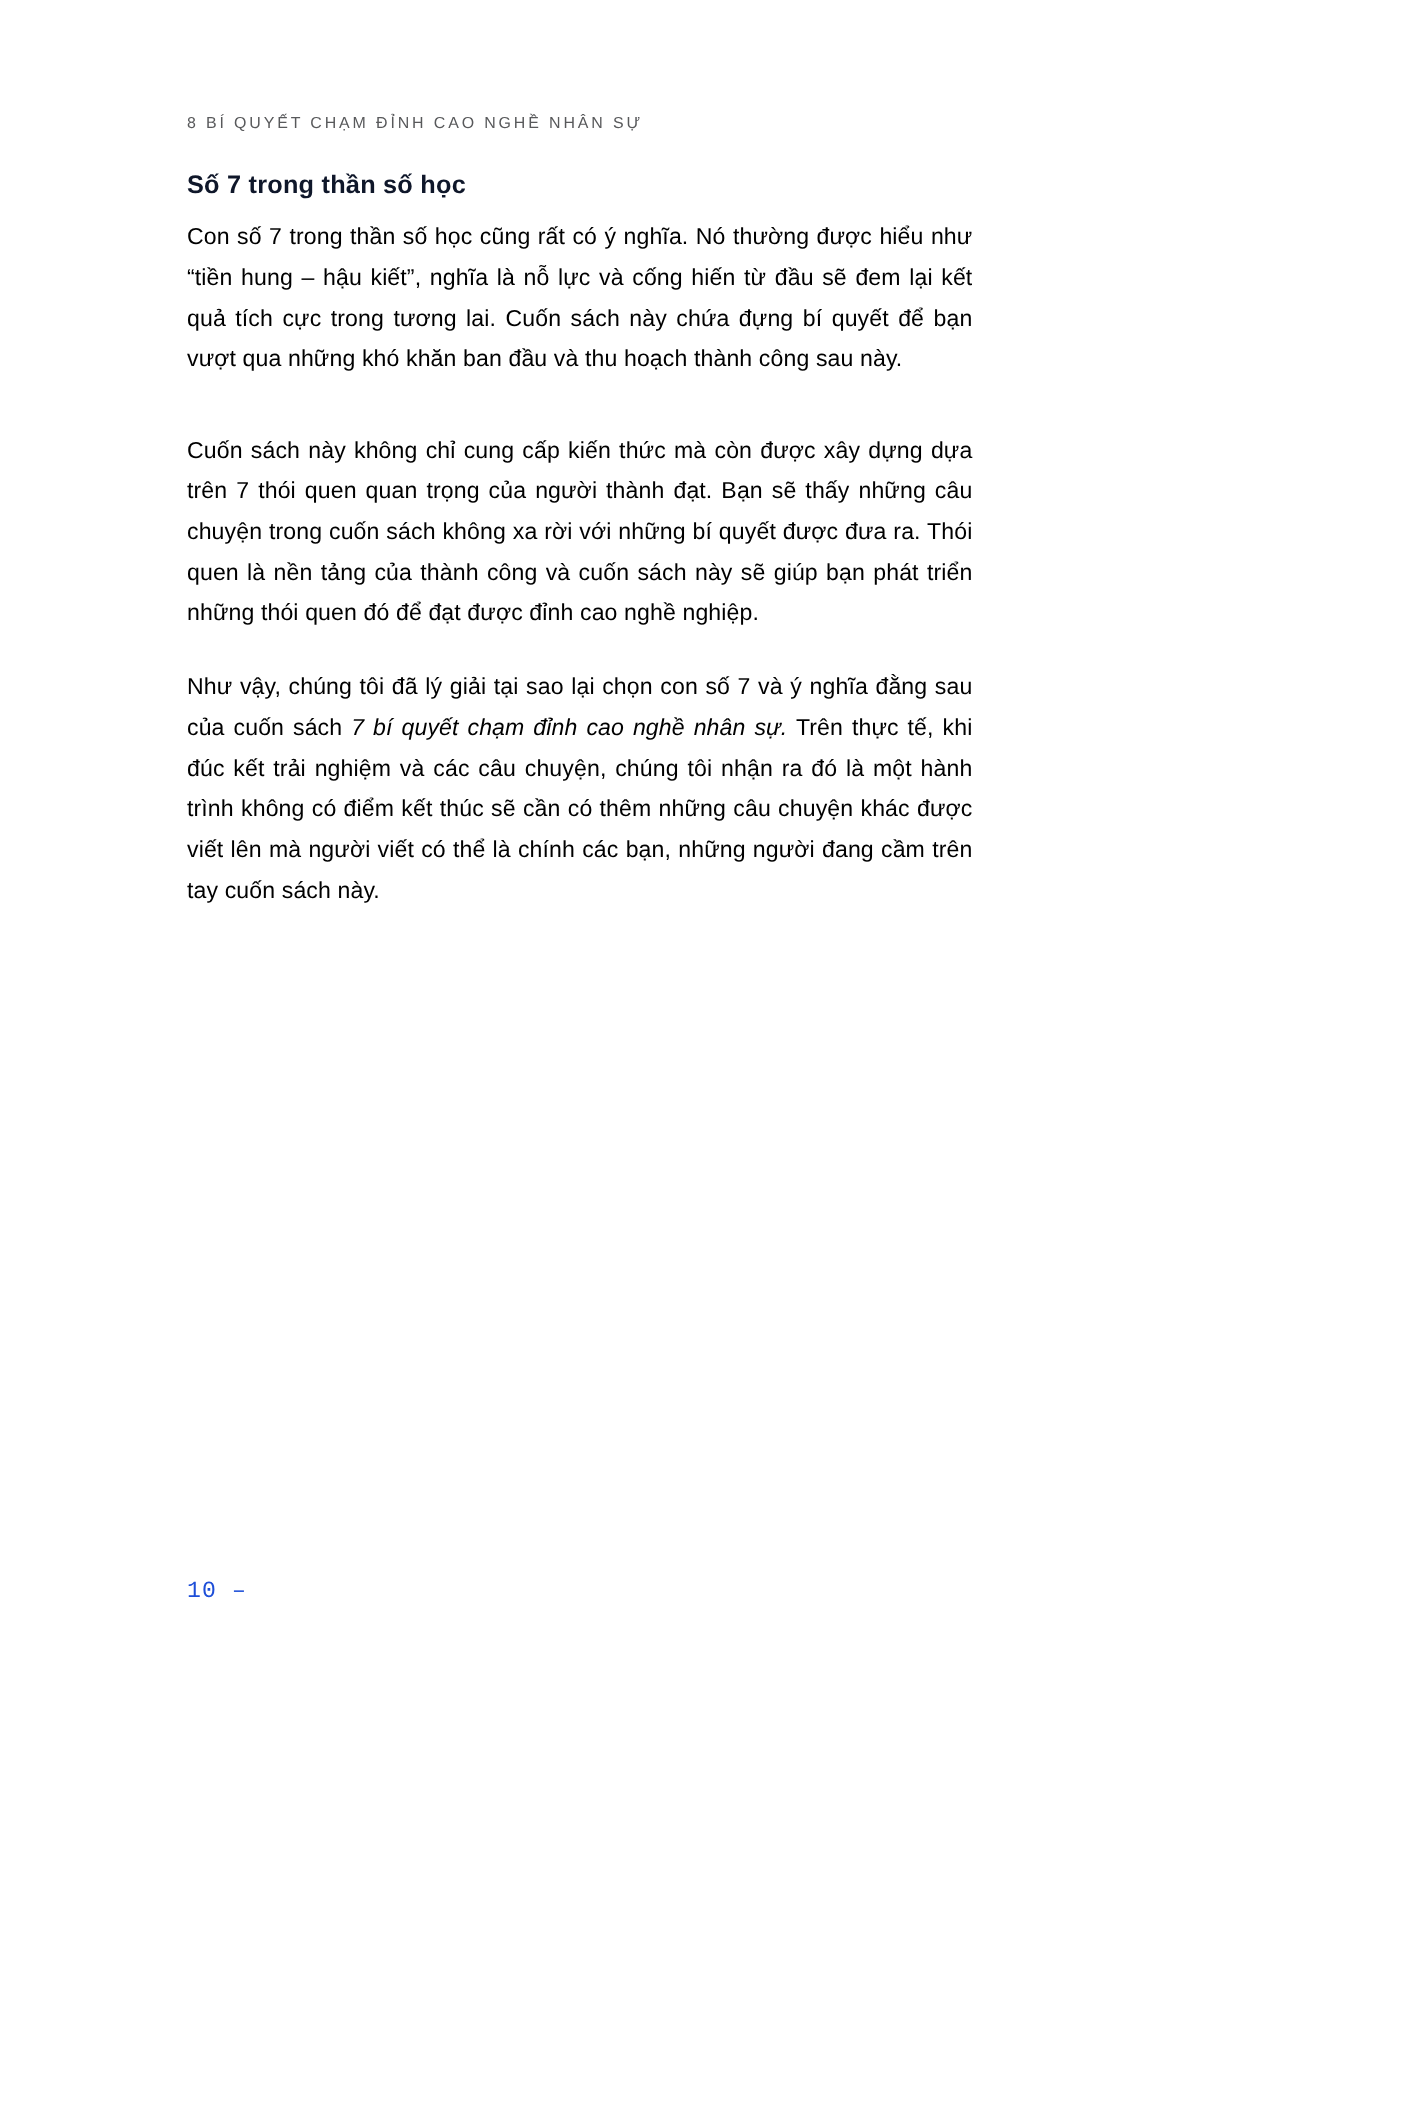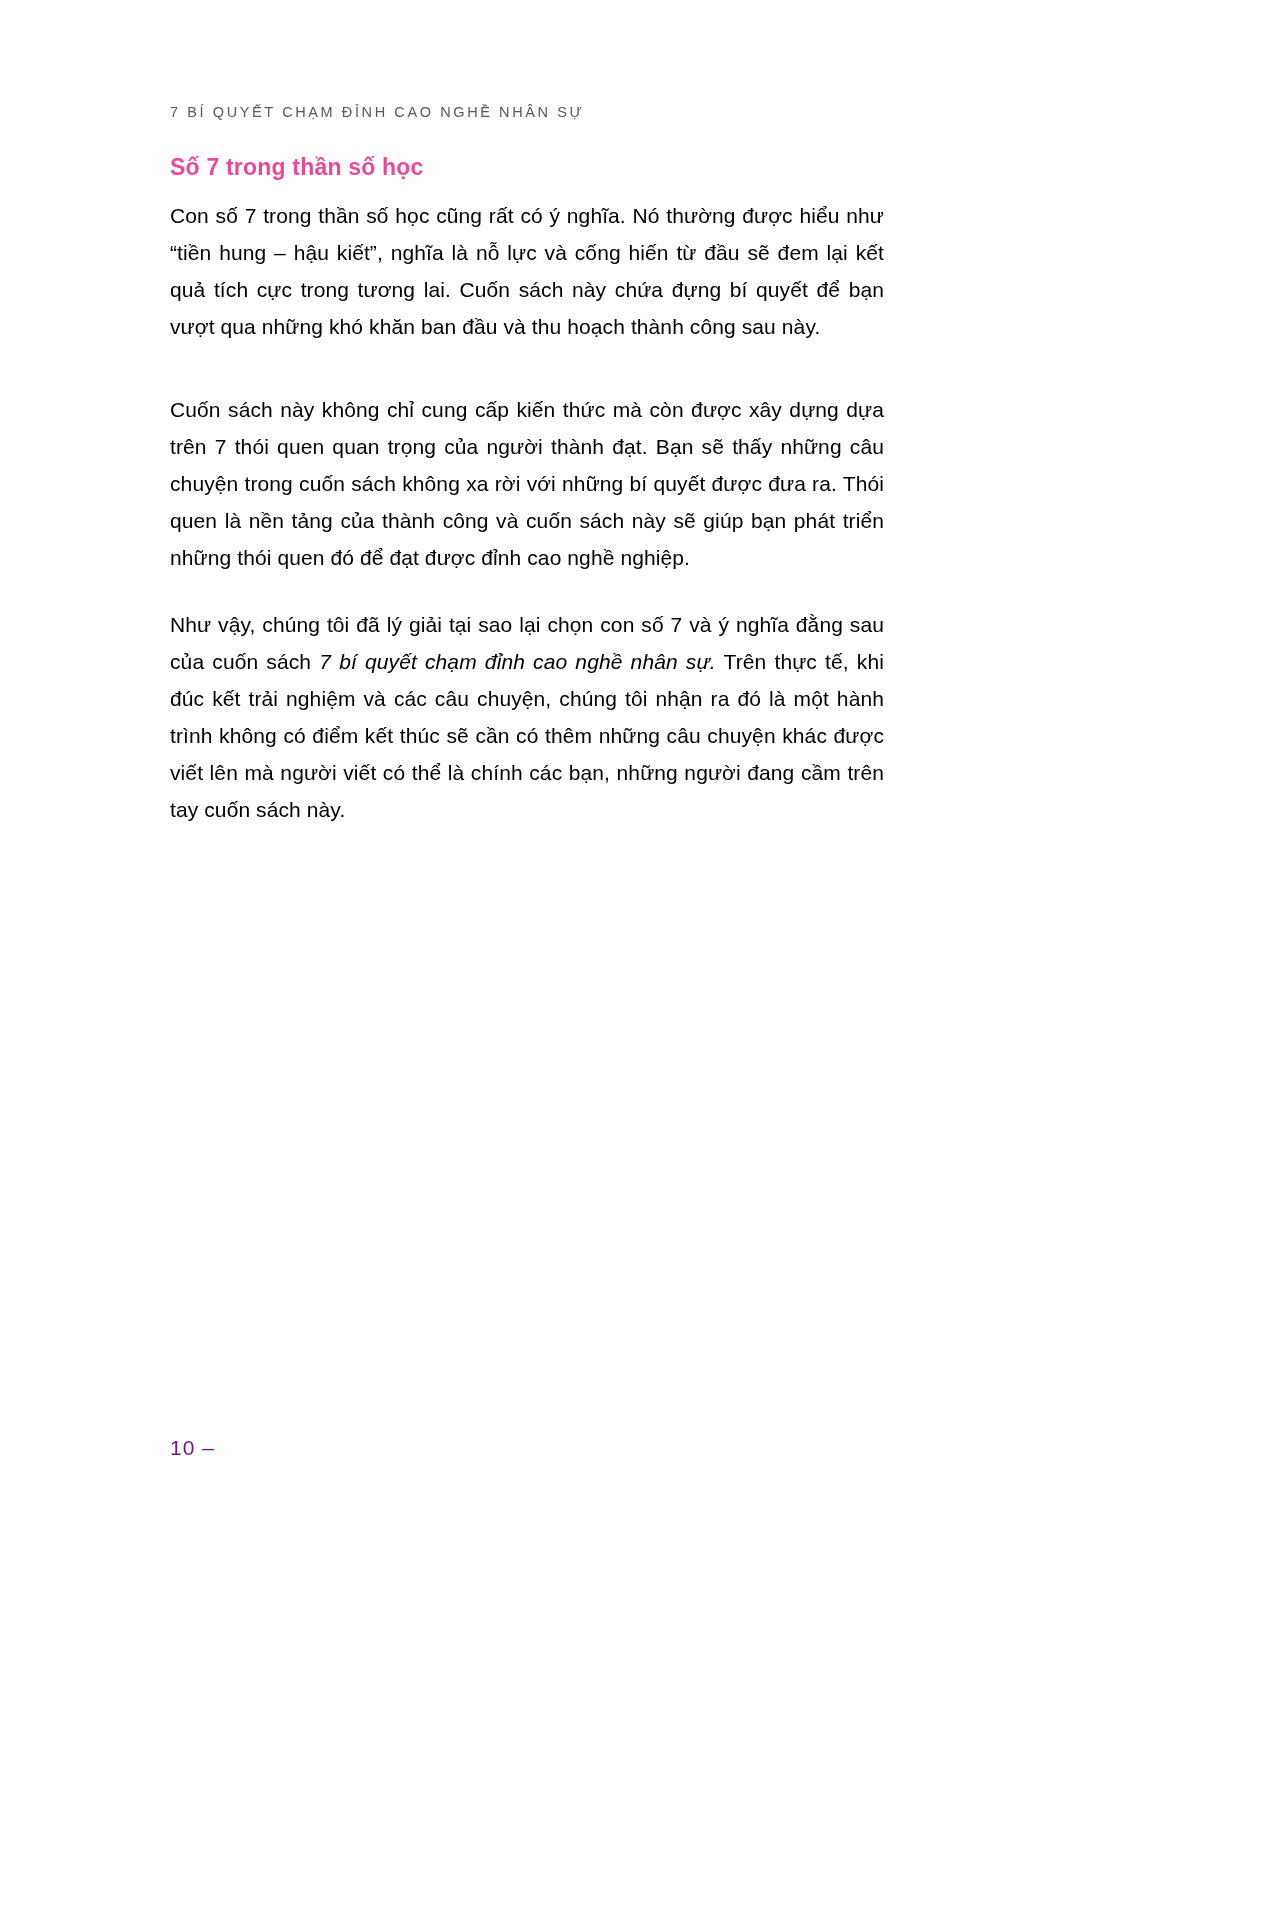--- a/index.html
+++ b/index.html
@@ -27,21 +27,21 @@
     font-size: 14.5px;
     font-weight: 400;
     letter-spacing: 2.6px;
     color: #58595b;
     margin: 0 0 34px 0;
     white-space: nowrap;
   }
   .section-heading {
     font-size: 23px;
     font-weight: 700;
-    color: #ec4899;
+    color: #0f172a;
     margin: 0 0 16px 0;
     letter-spacing: 0.2px;
   }
   .body-paragraph {
     font-size: 21px;
     line-height: 37px;
     color: #000000;
     text-align: justify;
     margin: 0 0 30px 0;
     letter-spacing: 0.1px;
@@ -52,31 +52,32 @@
   .book-title-em {
     font-style: italic;
   }
   .page-footer {
     position: absolute;
     left: 170px;
     top: 1436px;
   }
   .page-number {
     font-size: 21px;
-    color: #701a75;
+    color: #1d4ed8;
     letter-spacing: 1px;
+    font-family: Liberation Mono, monospace;
   }
 </style>
 </head>
 <body>
 
 <div class="page">
   <div class="content">
 
-    <div class="running-header">7 BÍ QUYẾT CHẠM ĐỈNH CAO NGHỀ NHÂN SỰ</div>
+    <div class="running-header">8 BÍ QUYẾT CHẠM ĐỈNH CAO NGHỀ NHÂN SỰ</div>
 
     <div class="section">
       <h2 class="section-heading">Số 7 trong thần số học</h2>
       <p class="body-paragraph">Con số 7 trong thần số học cũng rất có ý nghĩa. Nó thường được hiểu như “tiền hung – hậu kiết”, nghĩa là nỗ lực và cống hiến từ đầu sẽ đem lại kết quả tích cực trong tương lai. Cuốn sách này chứa đựng bí quyết để bạn vượt qua những khó khăn ban đầu và thu hoạch thành công sau này.</p>
     </div>
 
     <div class="section">
       <p class="body-paragraph">Cuốn sách này không chỉ cung cấp kiến thức mà còn được xây dựng dựa trên 7 thói quen quan trọng của người thành đạt. Bạn sẽ thấy những câu chuyện trong cuốn sách không xa rời với những bí quyết được đưa ra. Thói quen là nền tảng của thành công và cuốn sách này sẽ giúp bạn phát triển những thói quen đó để đạt được đỉnh cao nghề nghiệp.</p>
       <p class="body-paragraph"><span>Như vậy, chúng tôi đã lý giải tại sao lại chọn con số 7 và ý nghĩa đằng sau của cuốn sách </span><em class="book-title-em">7 bí quyết chạm đỉnh cao nghề nhân sự.</em><span> Trên thực tế, khi đúc kết trải nghiệm và các câu chuyện, chúng tôi nhận ra đó là một hành trình không có điểm kết thúc sẽ cần có thêm những câu chuyện khác được viết lên mà người viết có thể là chính các bạn, những người đang cầm trên tay cuốn sách này.</span></p>
     </div>

